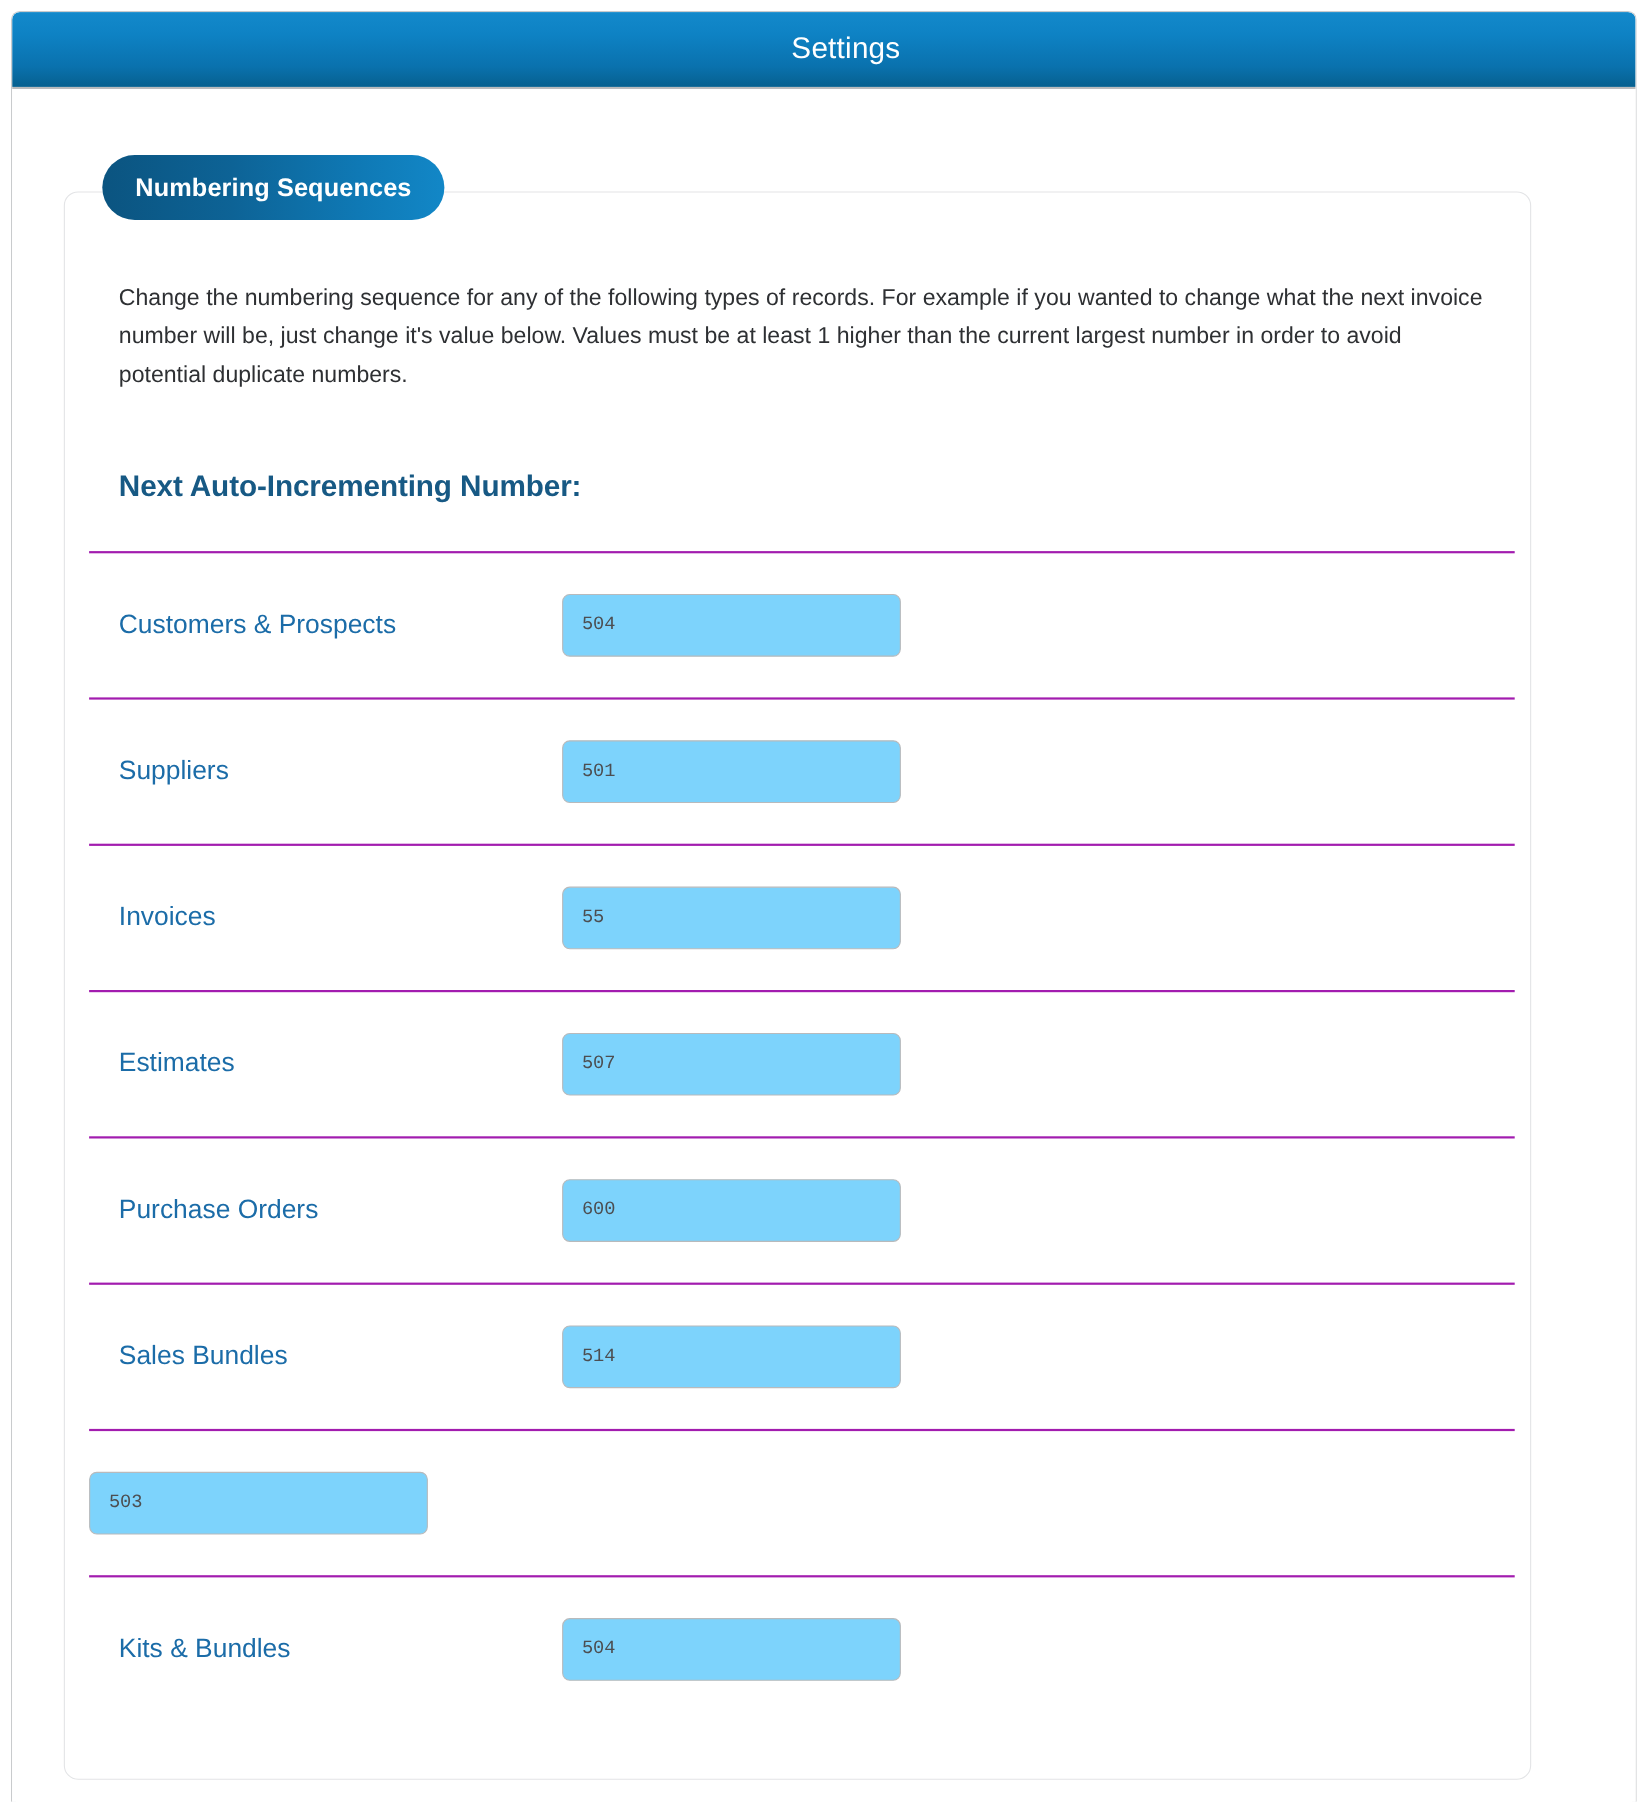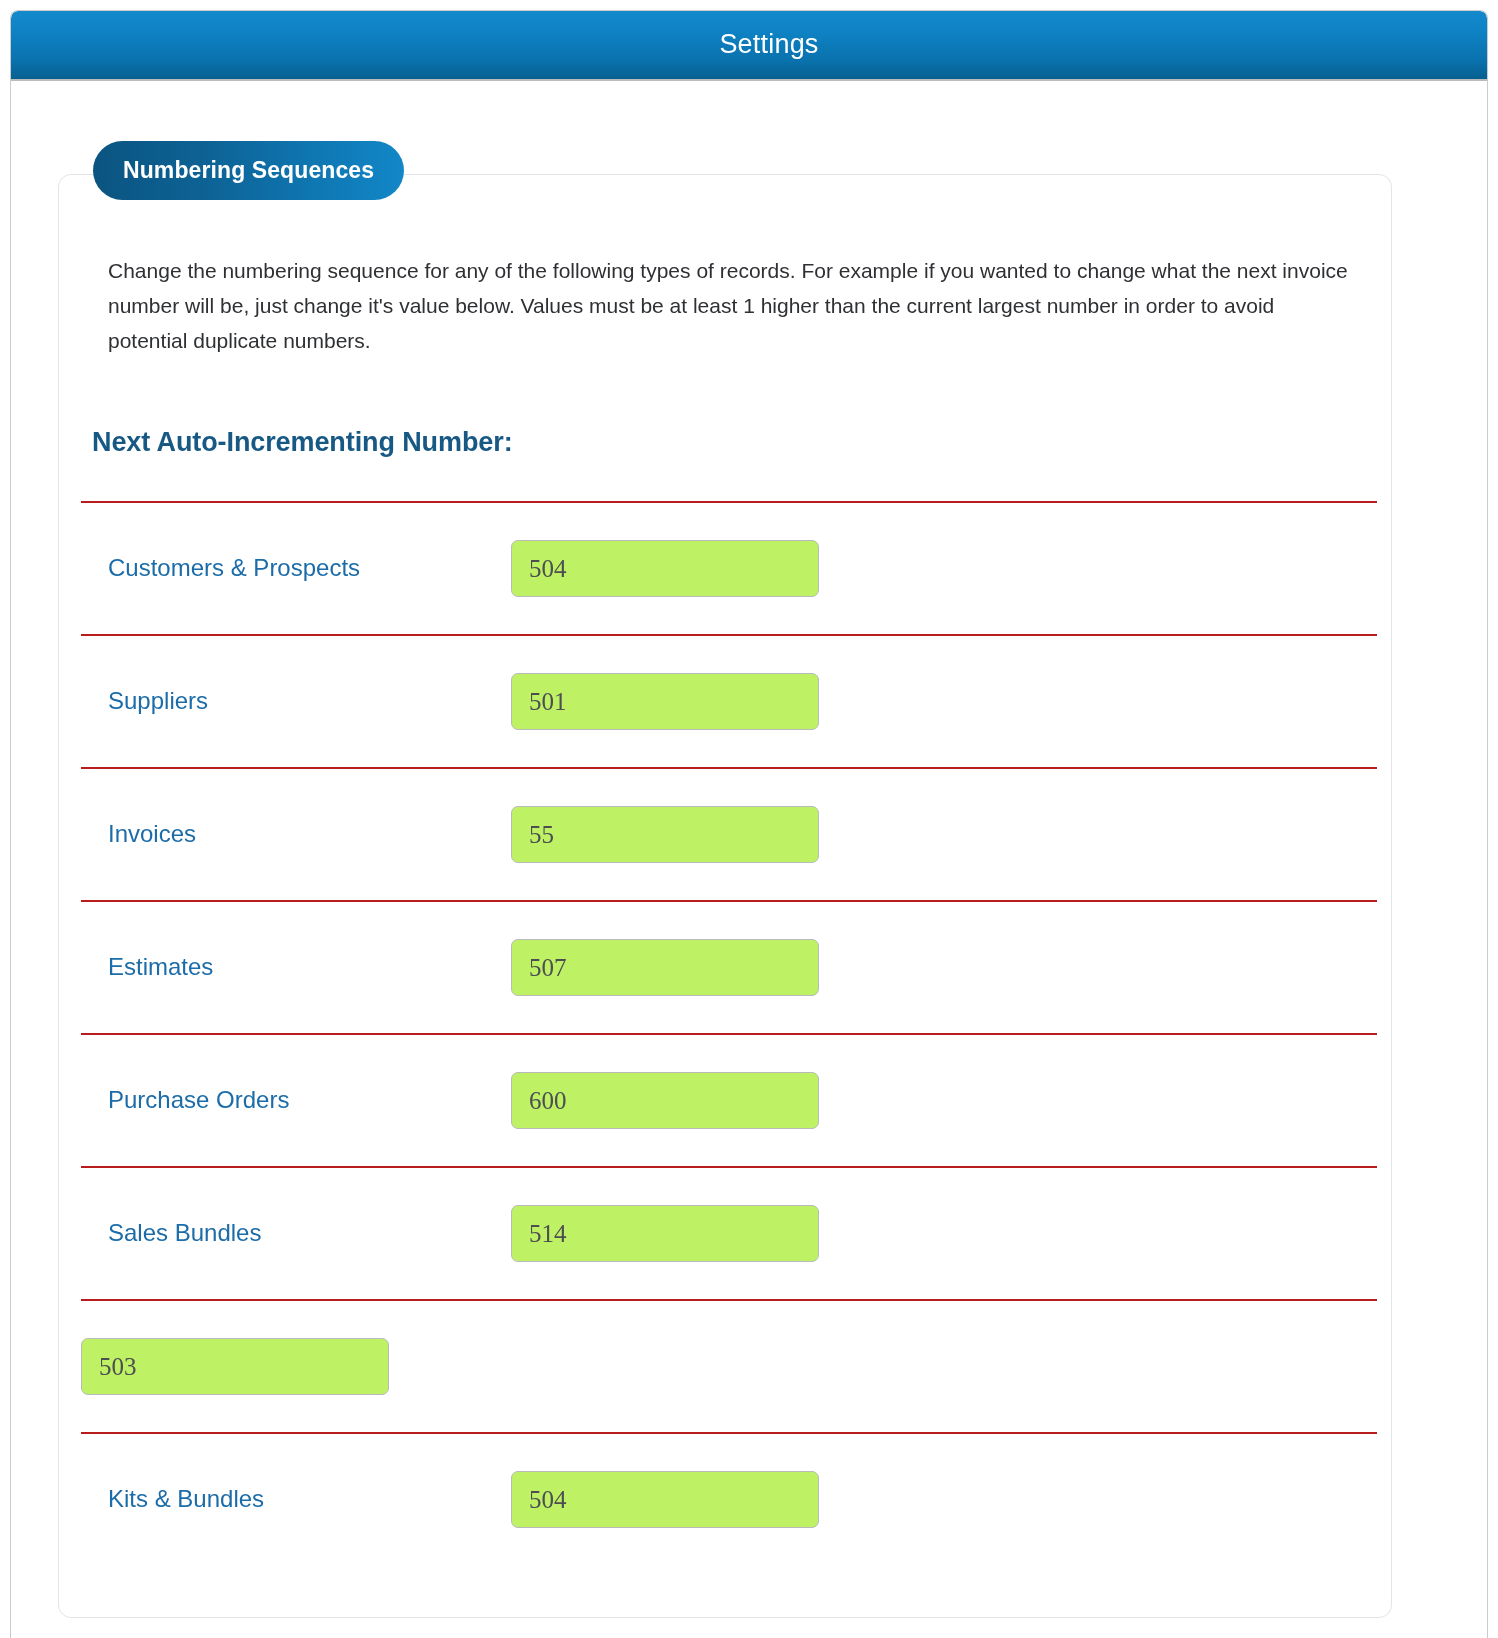--- a/index.html
+++ b/index.html
@@ -95,61 +95,61 @@
     top: 78px;
     width: 1240px;
     color: #2e3033;
     font-size: 21px;
     line-height: 35px;
     font-weight: 400;
   }
 
   .section-heading {
     position: absolute;
-    left: 33px;
+    left: 49px;
     top: 252px;
     color: #175984;
     font-size: 27px;
     font-weight: bold;
     letter-spacing: -0.1px;
   }
 
   
   .rows {
     position: absolute;
     left: 22px;
     top: 326px;
     right: 14px;
   }
   .row {
     position: relative;
     height: 131px;
-    border-top: 2px solid #b91c1c;
+    border-top: 2px solid #a21caf;
     display: flex;
     align-items: center;
   }
   .row-label {
     width: 430px;
     padding-left: 27px;
     box-sizing: border-box;
     color: #1b6ca8;
     font-size: 24px;
     font-weight: 500;
     line-height: 1.2;
   }
   .row-input {
     width: 308px;
     height: 57px;
     box-sizing: border-box;
     border: 1px solid #b8babc;
     border-radius: 7px;
-    background: #bef264;
+    background: #7dd3fc;
     color: #4c4e51;
-    font-family: Liberation Serif, serif;
-    font-size: 25px;
+    font-family: Liberation Mono, monospace;
+    font-size: 17px;
     padding: 0 17px;
     outline: none;
   }
 </style>
 </head>
 <body>
 
 <div class="app-frame">
 
   <div class="titlebar">

